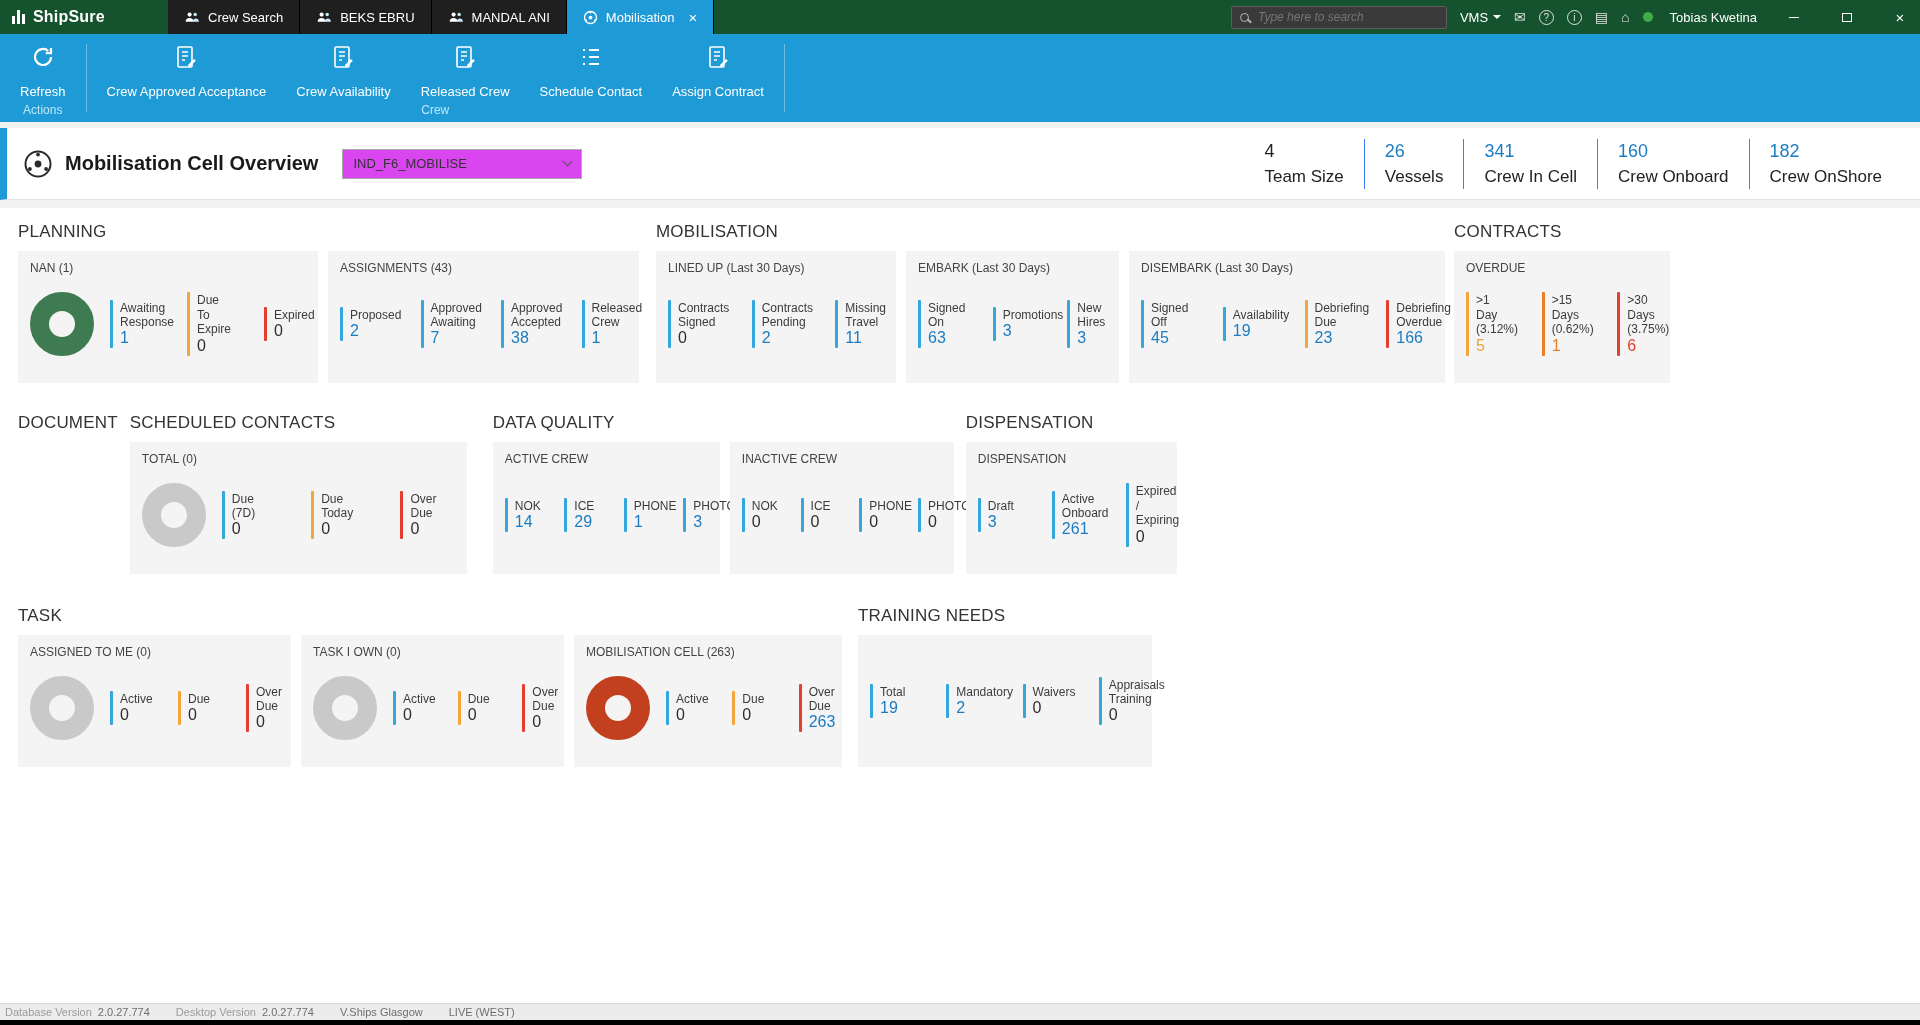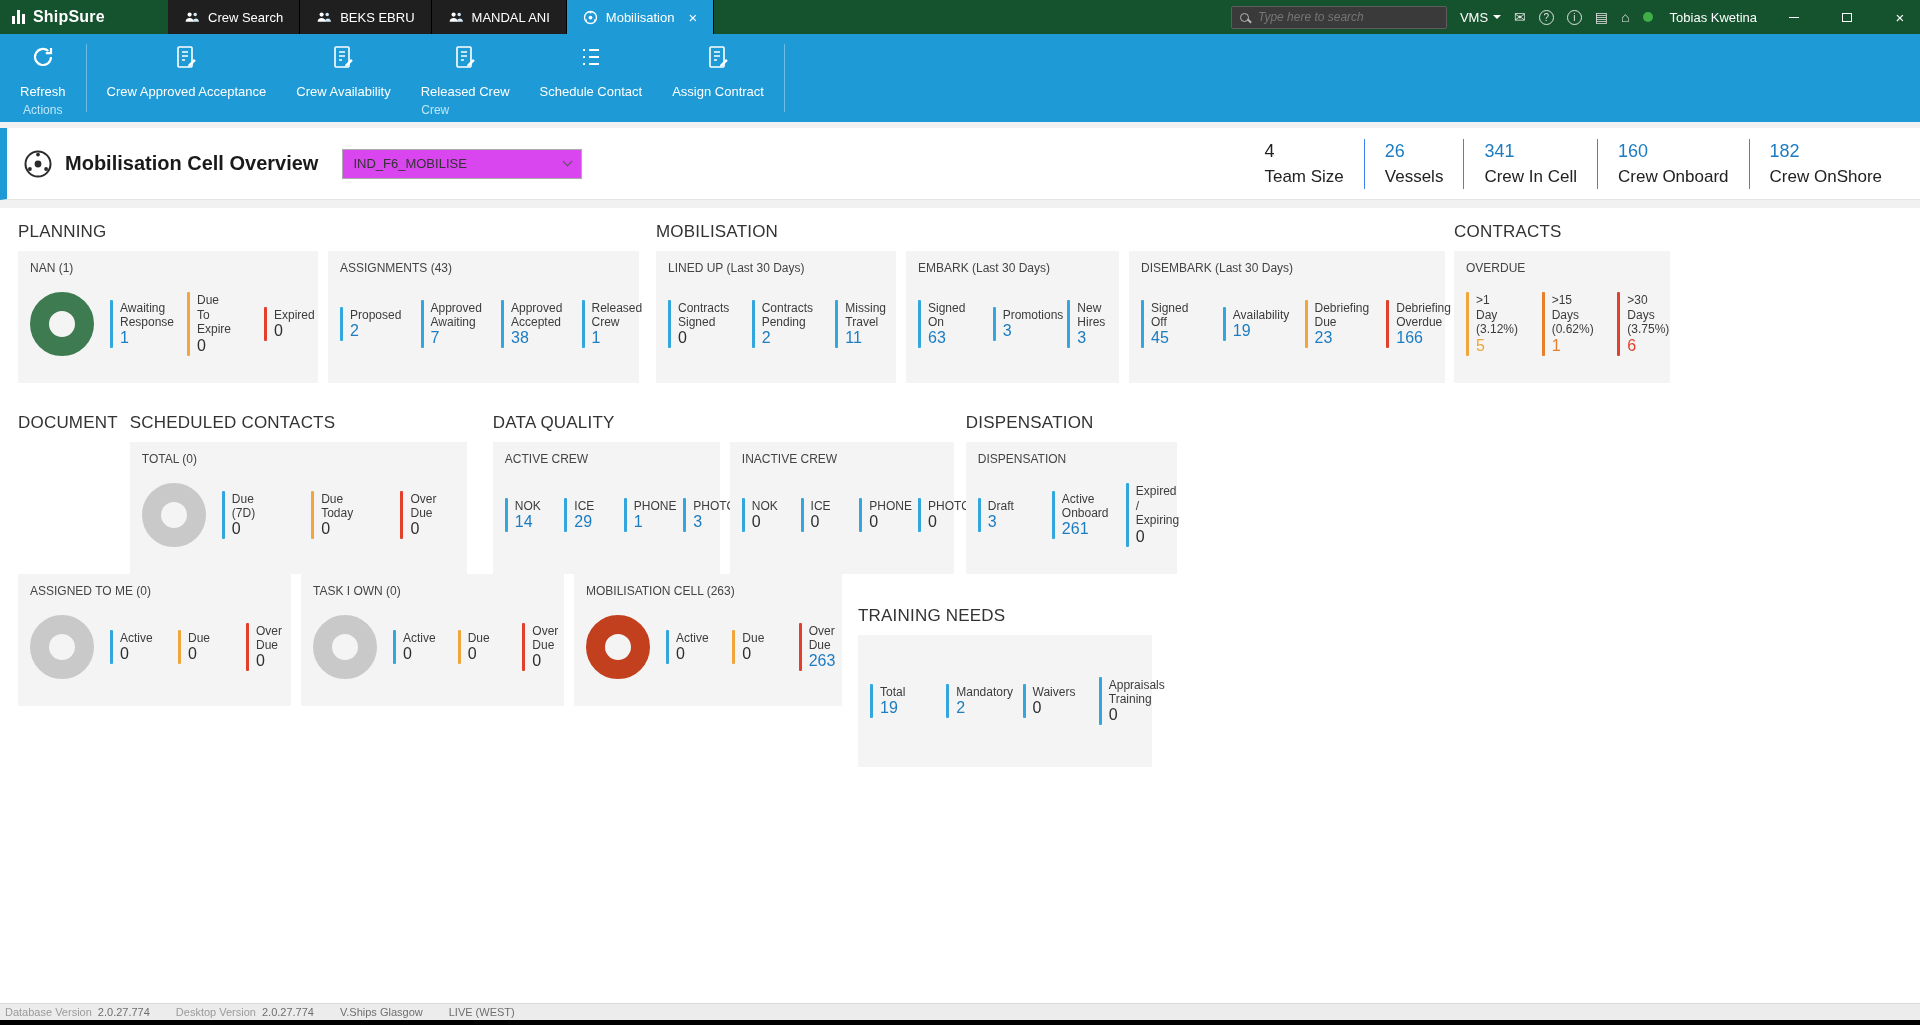--- a/index.html
+++ b/index.html
@@ -564,20 +564,21 @@
             </div>
           </div>
         </div>
       </div>
     </div>
   </div>
 
   <div class="row row3">
 
     <div class="section">
+      <div class="section-title">TASK</div>
       <div class="cards">
         <div class="card" style="width:273px">
           <div class="card-header">ASSIGNED TO ME (0)</div>
           <div class="card-body">
             <div class="donut donut-gray"></div>
             <div class="stats">
               <div class="stat">
                 <span class="sbar b-blue"></span>
                 <span class="slab">Active</span>
                 <span class="sval v-dark">0</span>

